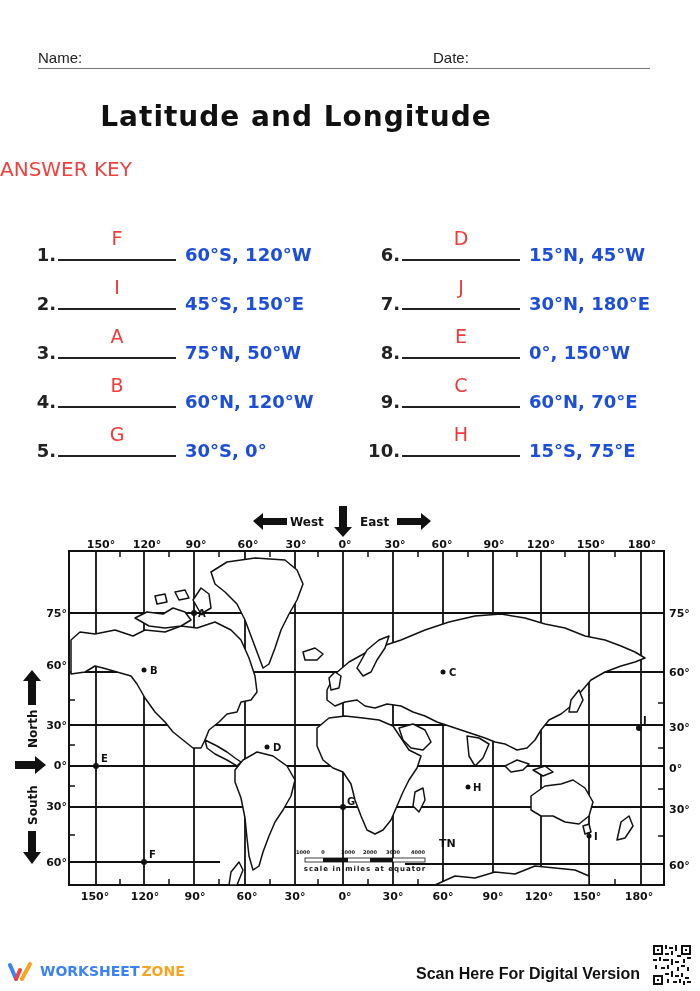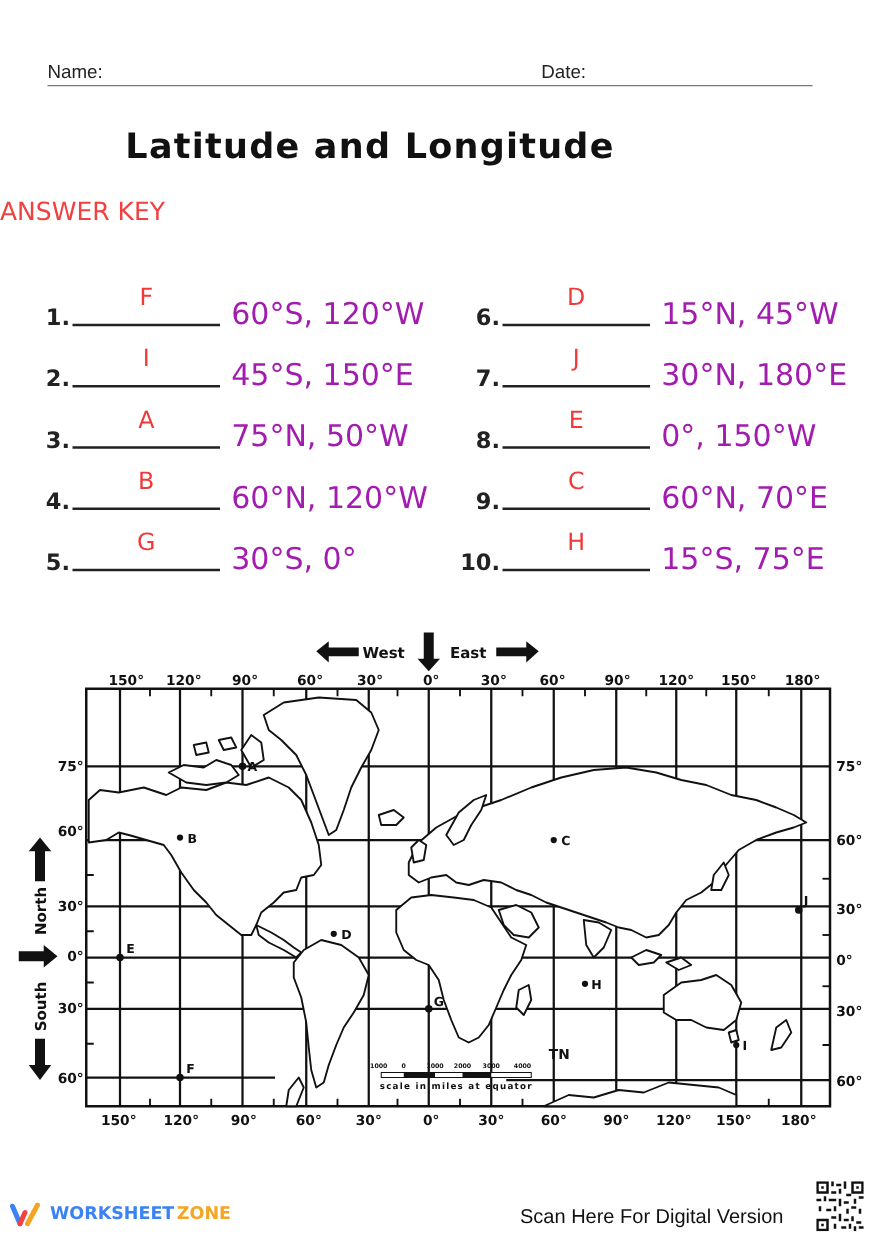--- a/index.html
+++ b/index.html
@@ -10,30 +10,30 @@
   .hdr-name { left: 38px; }
   .hdr-date { left: 433px; }
 
   .title { position: absolute; left: 0; width: 592px; top: 100px; text-align: center; font-family: "DejaVu Sans", sans-serif; font-size: 28px; font-weight: bold; letter-spacing: 1px; color: #111; }
   .subtitle { position: absolute; left: 0; width: 700px; top: 157px; text-align: left; font-family: "DejaVu Sans", sans-serif; font-size: 20px; color: #f04040; }
 
   .q-row { position: absolute; height: 30px; display: flex; align-items: flex-end; }
   .q-num { font-family: "DejaVu Sans", sans-serif; font-size: 18px; font-weight: bold; color: #222; text-align: right; }
   .q-blank { position: relative; width: 118px; height: 22px; border-bottom: 2px solid #222; margin: 0 9px 4px 2px; }
   .q-answer { position: absolute; left: 0; right: 0; top: -10px; text-align: center; font-family: "DejaVu Sans", sans-serif; font-size: 19px; color: #f03a3a; }
-  .q-coord { font-family: "DejaVu Sans", sans-serif; font-size: 24px; color: #a21caf; font-weight: 400; }
+  .q-coord { font-family: "DejaVu Sans", sans-serif; font-size: 18px; color: #1d4ed8; font-weight: 700; }
 
   .map-wrap { position: absolute; left: 5px; top: 495px; width: 674px; height: 420px; }
   .map-svg { position: absolute; left: 0; top: 0; }
 
   .footer-logo { position: absolute; left: 8px; top: 962px; display: flex; align-items: flex-start; gap: 6px; }
   .logo-mark { width: 26px; height: 20px; }
   .logo-text-1 { font-family: "DejaVu Sans", sans-serif; font-weight: bold; font-size: 14px; color: #3b82f6; }
   .logo-text-2 { font-family: "DejaVu Sans", sans-serif; font-weight: bold; font-size: 14px; color: #f5a524; margin-left: 2px; }
-  .footer-scan { position: absolute; left: 416px; top: 965px; font-size: 16px; color: #111; font-family: "Liberation Sans", sans-serif; }
+  .footer-scan { position: absolute; left: 416px; top: 965px; font-size: 16px; color: #111; font-family: "Liberation Sans", sans-serif; font-weight: bold; }
   .qr { position: absolute; left: 653px; top: 945px; width: 38px; height: 40px; }
 </style>
 </head>
 <body>
 
 <span class="hdr-label hdr-name">Name:</span>
 <span class="hdr-label hdr-date">Date:</span>
 <div class="header-line"></div>
 
 <div class="title">Latitude and Longitude</div>

